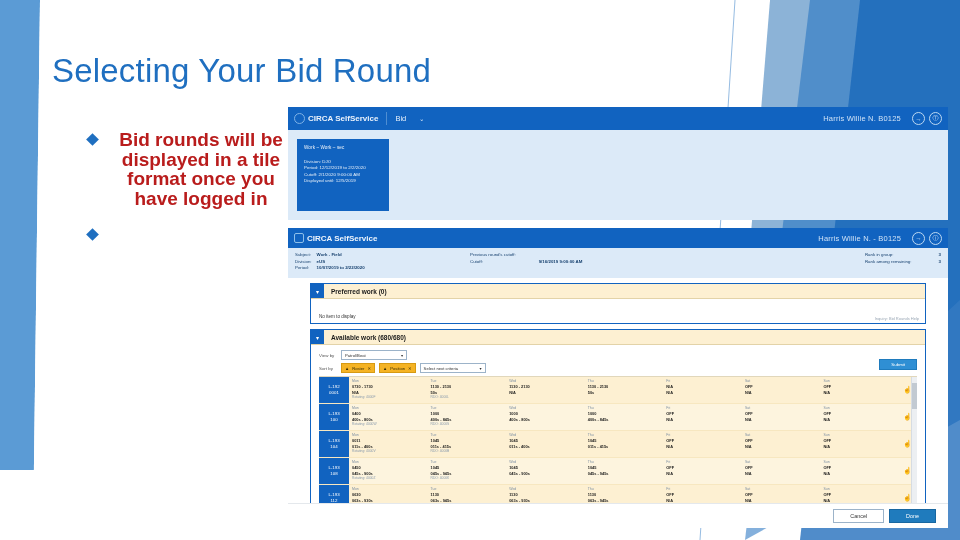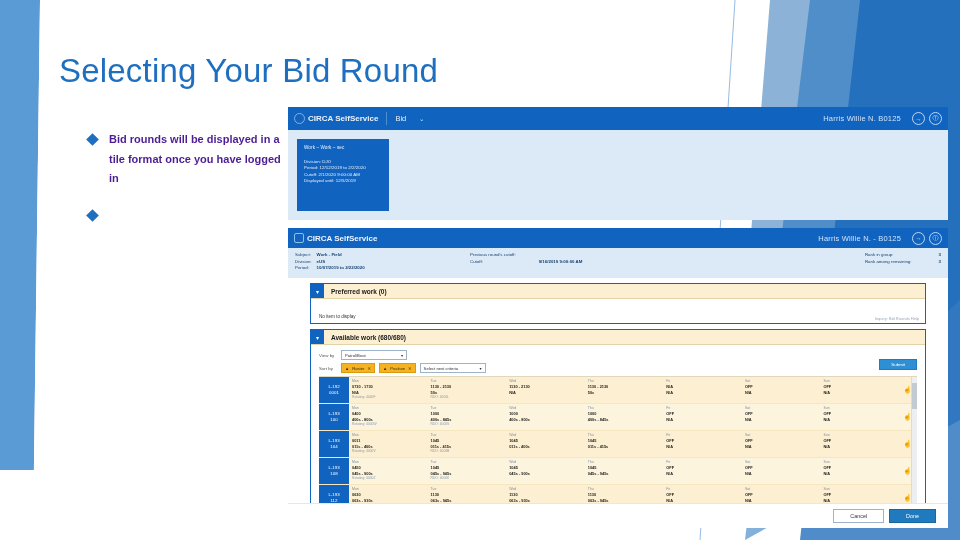--- a/index.html
+++ b/index.html
@@ -8,33 +8,33 @@
     background:#ffffff;
     font-family:"Liberation Sans", sans-serif;
   }
 
   
   .bg{position:absolute;inset:0;overflow:hidden;}
   .bg svg{position:absolute;top:0;left:0;}
 
   
   .slide-title{
-    position:absolute;left:59px;top:52px;
+    position:absolute;left:52px;top:52px;
     font-size:33px;font-weight:400;color:#1F6FC0;
     letter-spacing:.2px;white-space:nowrap;
   }
 
   
   .bullets{position:absolute;left:88px;top:130px;width:205px;}
   .bullet{display:flex;align-items:flex-start;margin-bottom:17px;}
   .dia{
     width:9px;height:9px;background:#1F6FC0;margin:5px 12px 0 0;
     transform:rotate(45deg);flex:none;
   }
-  .btxt{font-size:11px;line-height:19.5px;color:#4c1d95;font-weight:600;}
+  .btxt{font-size:19px;line-height:19.5px;color:#b91c1c;font-weight:600;text-align:center;}
 
   
   .shot1{
     position:absolute;left:288px;top:107px;width:660px;height:113px;
     background:#ffffff;overflow:hidden;
   }
   .appbar{
     height:23px;background:#1163C0;display:flex;align-items:center;
     padding:0 6px;color:#cfe2f7;font-size:7.5px;
   }

